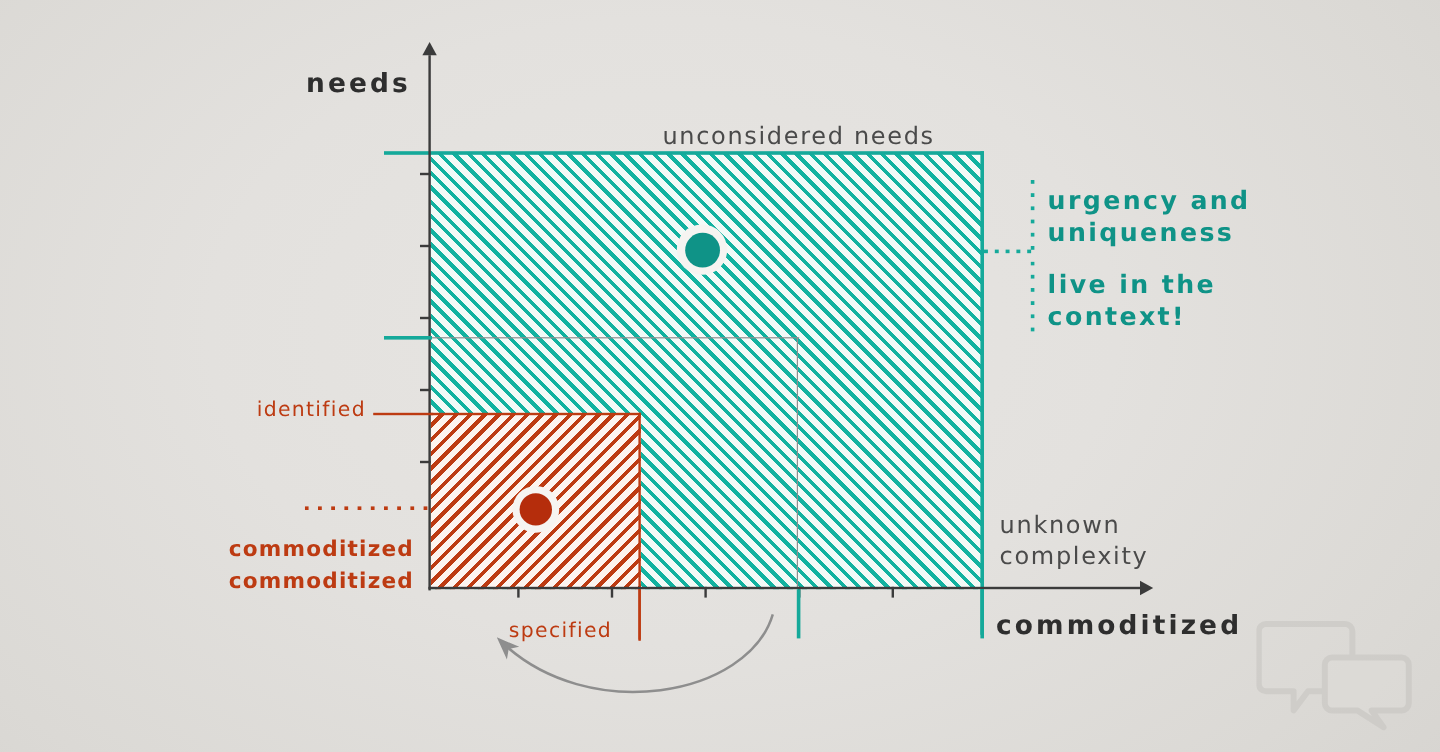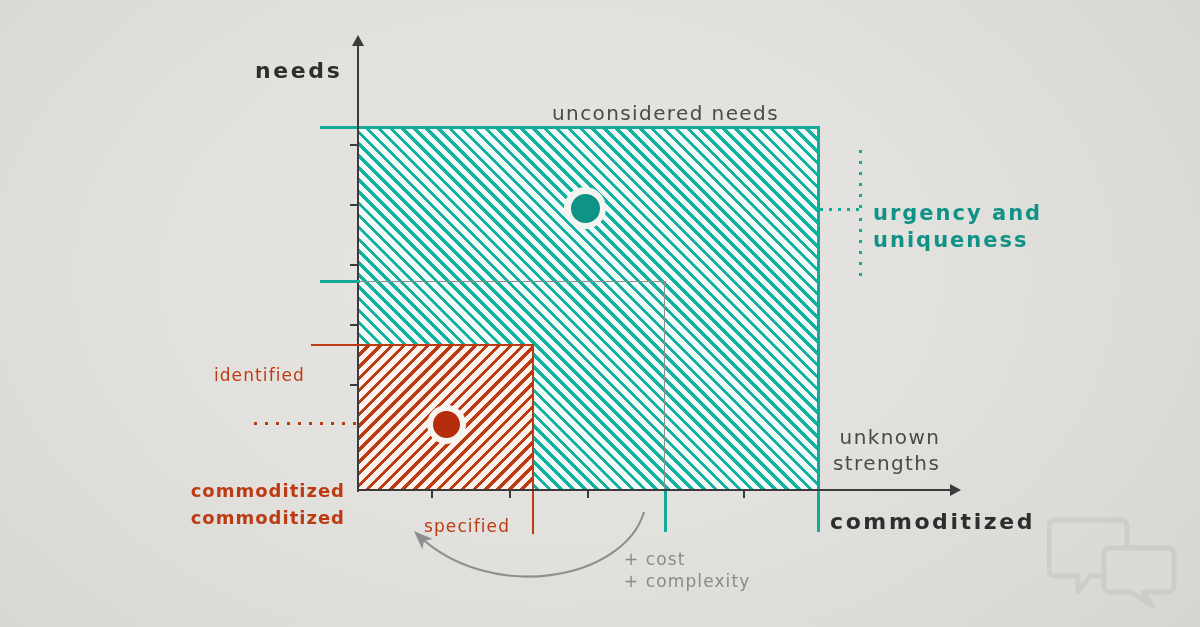--- a/index.html
+++ b/index.html
@@ -108,47 +108,45 @@
   .axis-title {
     font-weight: bold;
     font-size: 22px;
     letter-spacing: 2.6px;
     color: #2e2e2e;
   }
   .plain-dark {
     font-size: 20px;
     letter-spacing: 1.4px;
     color: #4a4a4a;
-    text-align: right;
   }
   .teal-bold {
     font-weight: bold;
     font-size: 21px;
     letter-spacing: 2.0px;
     color: #0f9387;
-    margin-top: 46px;
   }
   .red-bold {
     font-weight: bold;
     font-size: 18px;
     letter-spacing: 1.0px;
     color: #bd3b12;
   }
   .red-plain {
     font-size: 17px;
     letter-spacing: 1.1px;
     color: #bd3b12;
   }
   .gray-plain {
     font-size: 17px;
     letter-spacing: 1.1px;
     color: #8a8a8a;
   }
 
-  .text-right { text-align: right; margin-top: 33px; }
+  .text-right { text-align: right; }
 
   
   #watermark {
     position: absolute;
     right: 18px; bottom: 12px;
     width: 135px; height: 105px;
     opacity: 0.55;
   }
 </style>
 </head>
@@ -223,26 +221,26 @@
 
   <div class="lbl axis-title" style="left:255px; top:57px;">needs</div>
 
   <div class="lbl axis-title" style="left:830px; top:508px;">commoditized</div>
 
   <div class="lbl plain-dark" style="left:552px; top:101px;">unconsidered needs</div>
 
   <div class="lbl teal-bold" style="left:873px; top:154px;">urgency and
 uniqueness</div>
 
+  <div class="lbl teal-bold" style="left:873px; top:224px;">live in the
+context!</div>
 
   <div class="lbl plain-dark" style="left:833px; top:425px;">unknown
-strengths</div>
-
-  <div class="lbl gray-plain" style="left:624px; top:549px;">+ cost
-+ complexity</div>
+complexity</div>
+
 
   <div class="lbl red-plain text-right" style="left:150px; top:332px; width:155px;">identified</div>
 
   <div class="lbl red-plain" style="left:424px; top:516px;">specified</div>
 
   <div class="lbl red-bold text-right" style="left:80px; top:446px; width:265px;">commoditized</div>
 
   <div class="lbl red-bold text-right" style="left:80px; top:473px; width:265px;">commoditized</div>
 
   <svg id="watermark" viewBox="0 0 135 105">

